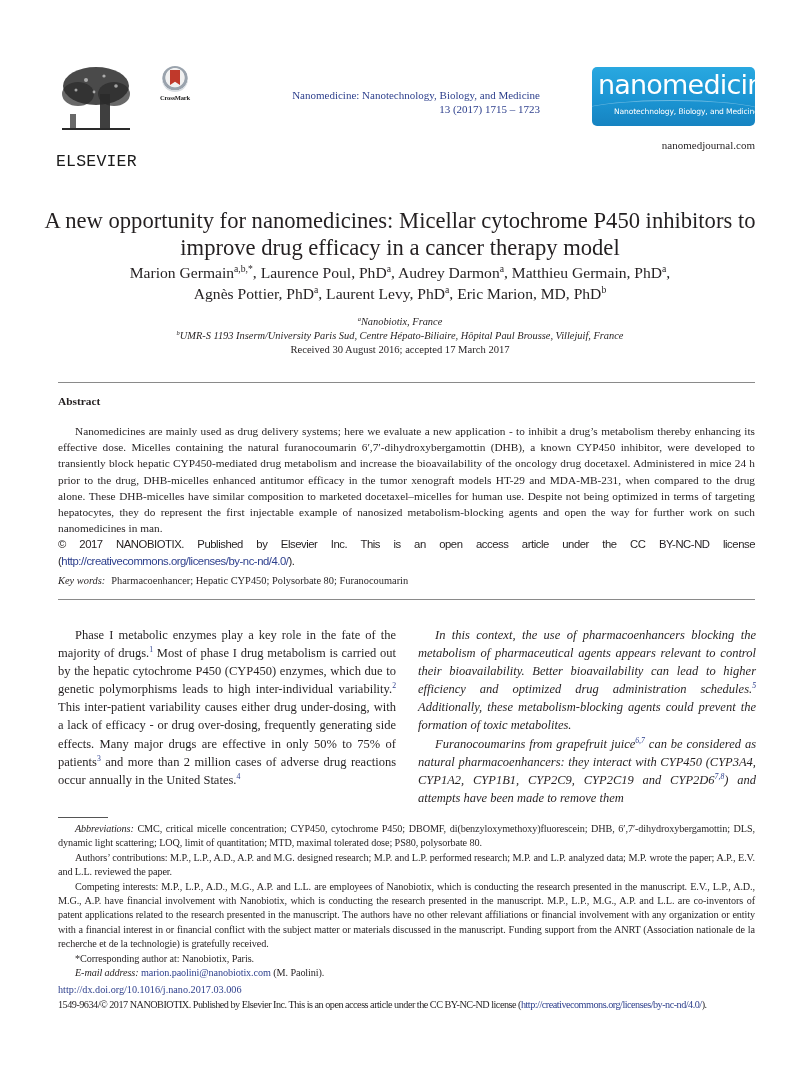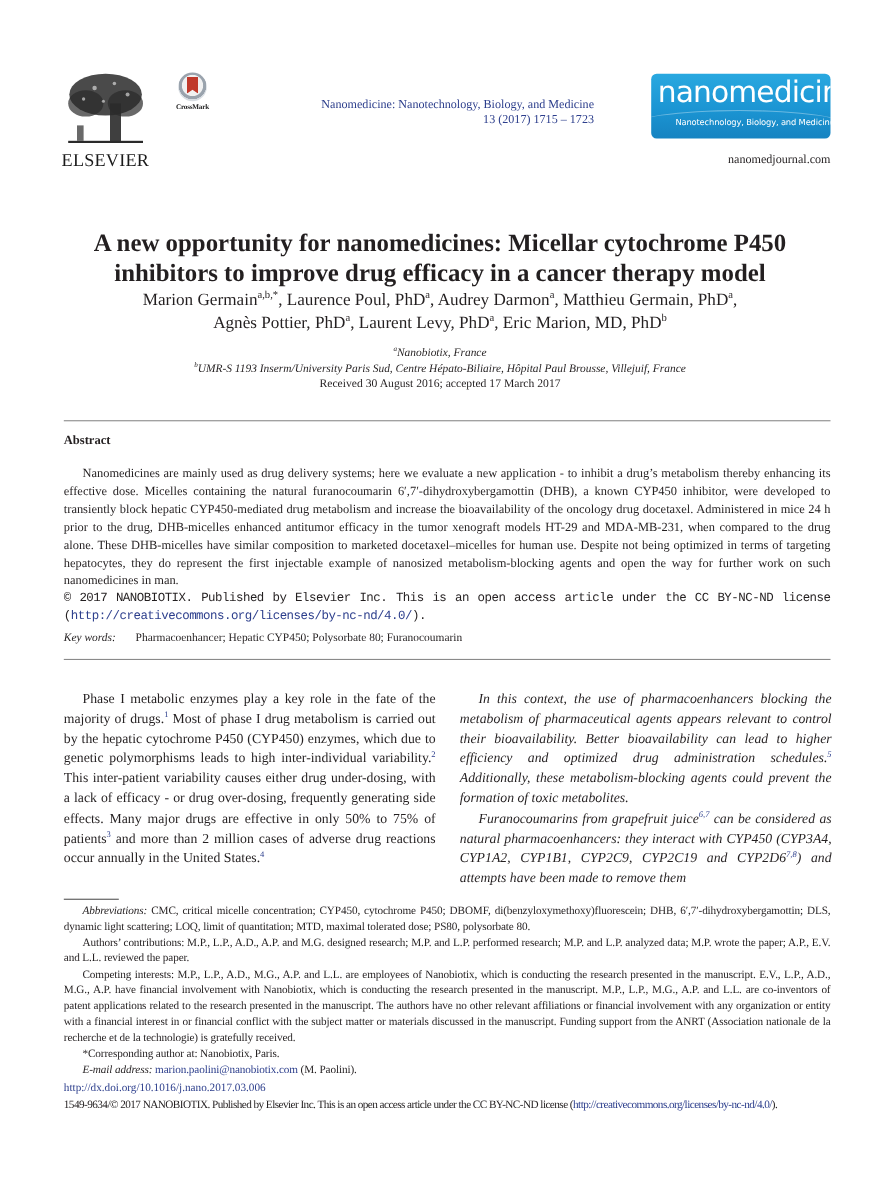--- a/index.html
+++ b/index.html
@@ -10,21 +10,21 @@
     color: #231f20;
     overflow: hidden;
   }
   .abs { position: absolute; }
   a, .link { color: #2c3e8c; text-decoration: none; }
   sup { font-size: 0.62em; line-height: 0; vertical-align: super; }
   .cite { color: #2c3e8c; }
 
   
   #elsevier-logo { left: 56px; top: 64px; width: 78px; height: 92px; }
-  #elsevier-word { left: 56px; top: 136px; font-size: 16.5px; letter-spacing: 0.2px; color: #1a1a1a; font-family: Liberation Serif, serif; }
+  #elsevier-word { left: 56px; top: 152px; font-size: 16.5px; letter-spacing: 0.2px; color: #1a1a1a; font-family: Liberation Mono, monospace; }
   #crossmark { left: 156px; top: 66px; width: 38px; height: 44px; text-align: center; }
   #crossmark .circ { width: 26px; height: 26px; border-radius: 50%; margin: 0 auto; background: radial-gradient(circle at 50% 45%, #f1f1f1 0 48%, #9aa3ad 52% 64%, #d8dde2 66% 100%); position: relative; }
   #crossmark .bm { position: absolute; left: 8px; top: 4px; width: 10px; height: 15px; background: #c0392b; clip-path: polygon(0 0, 100% 0, 100% 100%, 50% 78%, 0 100%); }
   #crossmark .lbl { font-size: 6.5px; font-weight: bold; color: #222; margin-top: 2px; font-family: "Liberation Serif", serif; letter-spacing: -0.2px; }
   #journal-head { left: 270px; top: 88px; width: 270px; text-align: right; font-size: 11px; line-height: 14px; color: #2c3e8c; }
   #nano-logo { left: 592px; top: 67px; width: 163px; height: 59px; border-radius: 5px; background: linear-gradient(180deg, #29a8e0 0%, #1b95d3 55%, #1683c1 100%); overflow: hidden; }
   #nano-logo .big { position: absolute; left: 6px; top: 2px; font-family: "DejaVu Sans", sans-serif; font-size: 27px; color: #ffffff; letter-spacing: -0.8px; font-weight: normal; }
   #nano-logo .wave { position: absolute; left: -20px; top: 33px; width: 200px; height: 30px; border-top: 1.5px solid rgba(255,255,255,0.35); border-radius: 50%; }
   #nano-logo .small { position: absolute; left: 6px; top: 40px; font-family: "DejaVu Sans", sans-serif; font-size: 7.6px; color: #ffffff; letter-spacing: -0.15px; white-space: nowrap; padding-left: 16px; }
   #site-link { right: 45px; top: 139px; font-size: 11px; color: #231f20; margin-left: 43px; }
@@ -32,23 +32,23 @@
   
   #title { left: 40px; width: 720px; top: 207px; text-align: center; font-size: 22.6px; line-height: 27px; color: #231f20; }
   #authors { left: 40px; width: 720px; top: 262px; text-align: center; font-size: 15.6px; line-height: 21px; }
   #affils { left: 40px; width: 720px; top: 315px; text-align: center; font-size: 10.4px; line-height: 14px; font-style: italic; }
   #received { left: 40px; width: 720px; top: 344px; text-align: center; font-size: 10.6px; }
 
   .rule { position: absolute; height: 1px; background: #8a8a8a; }
   #abstract-head { left: 58px; top: 395px; font-size: 11.4px; font-weight: bold; }
   #abstract { left: 58px; width: 697px; top: 423px; font-size: 11.3px; line-height: 16.2px; text-align: justify; }
   #abstract p { text-indent: 17px; }
-  #abstract .copy { text-indent: 0; font-family: Liberation Mono, monospace; letter-spacing: -0.45px; }
+  #abstract .copy { text-indent: 0; font-family: Liberation Sans, sans-serif; letter-spacing: -0.45px; }
   #keywords { left: 58px; top: 575px; font-size: 10.4px; }
-  #keywords .kl { font-style: italic; margin-right: 18px; }
+  #keywords .kl { font-style: italic; margin-right: 6px; }
 
   .col { position: absolute; width: 338px; top: 626px; font-size: 12.5px; line-height: 18.1px; text-align: justify; }
   .col p { text-indent: 17px; }
   #col-left { left: 58px; font-family: Liberation Serif, serif; }
   #col-right { left: 418px; font-style: italic; }
 
   #fn-rule { left: 58px; top: 817px; width: 50px; height: 1px; background: #555; }
   #footnotes { left: 58px; width: 697px; top: 822px; font-size: 10.2px; line-height: 14.4px; text-align: justify; letter-spacing: -0.1px; }
   #footnotes p { text-indent: 17px; }
   #footnotes .it { font-style: italic; }
@@ -90,21 +90,21 @@
   <div>13 (2017) 1715 – 1723</div>
 </div>
 
 <div id="nano-logo" class="abs">
   <div class="wave"></div>
   <div class="big">nanomedicine</div>
   <div class="small">Nanotechnology, Biology, and Medicine</div>
 </div>
 <div id="site-link" class="abs">nanomedjournal.com</div>
 
-<h1 id="title" class="abs" style="font-weight:bold;">A new opportunity for nanomedicines: Micellar cytochrome P450 inhibitors to improve drug efficacy in a cancer therapy model</h1>
+<h1 id="title" class="abs" style="font-weight:normal;">A new opportunity for nanomedicines: Micellar cytochrome P450 inhibitors to improve drug efficacy in a cancer therapy model</h1>
 <div id="authors" class="abs"><span>Marion Germain</span><sup>a,b,*</sup>, <span>Laurence Poul, PhD</span><sup>a</sup>, <span>Audrey Darmon</span><sup>a</sup>, <span>Matthieu Germain, PhD</span><sup>a</sup>, <br><span>Agnès Pottier, PhD</span><sup>a</sup>, <span>Laurent Levy, PhD</span><sup>a</sup>, <span>Eric Marion, MD, PhD</span><sup>b</sup></div>
 <div id="affils" class="abs">
     <div><sup>a</sup>Nanobiotix, France</div>
     <div><sup>b</sup>UMR-S 1193 Inserm/University Paris Sud, Centre Hépato-Biliaire, Hôpital Paul Brousse, Villejuif, France</div>
   </div>
 <div id="received" class="abs">Received 30 August 2016; accepted 17 March 2017</div>
 
 <div class="rule" style="left:58px; top:382px; width:697px;"></div>
 <div id="abstract-head" class="abs">Abstract</div>
 <div id="abstract" class="abs">

